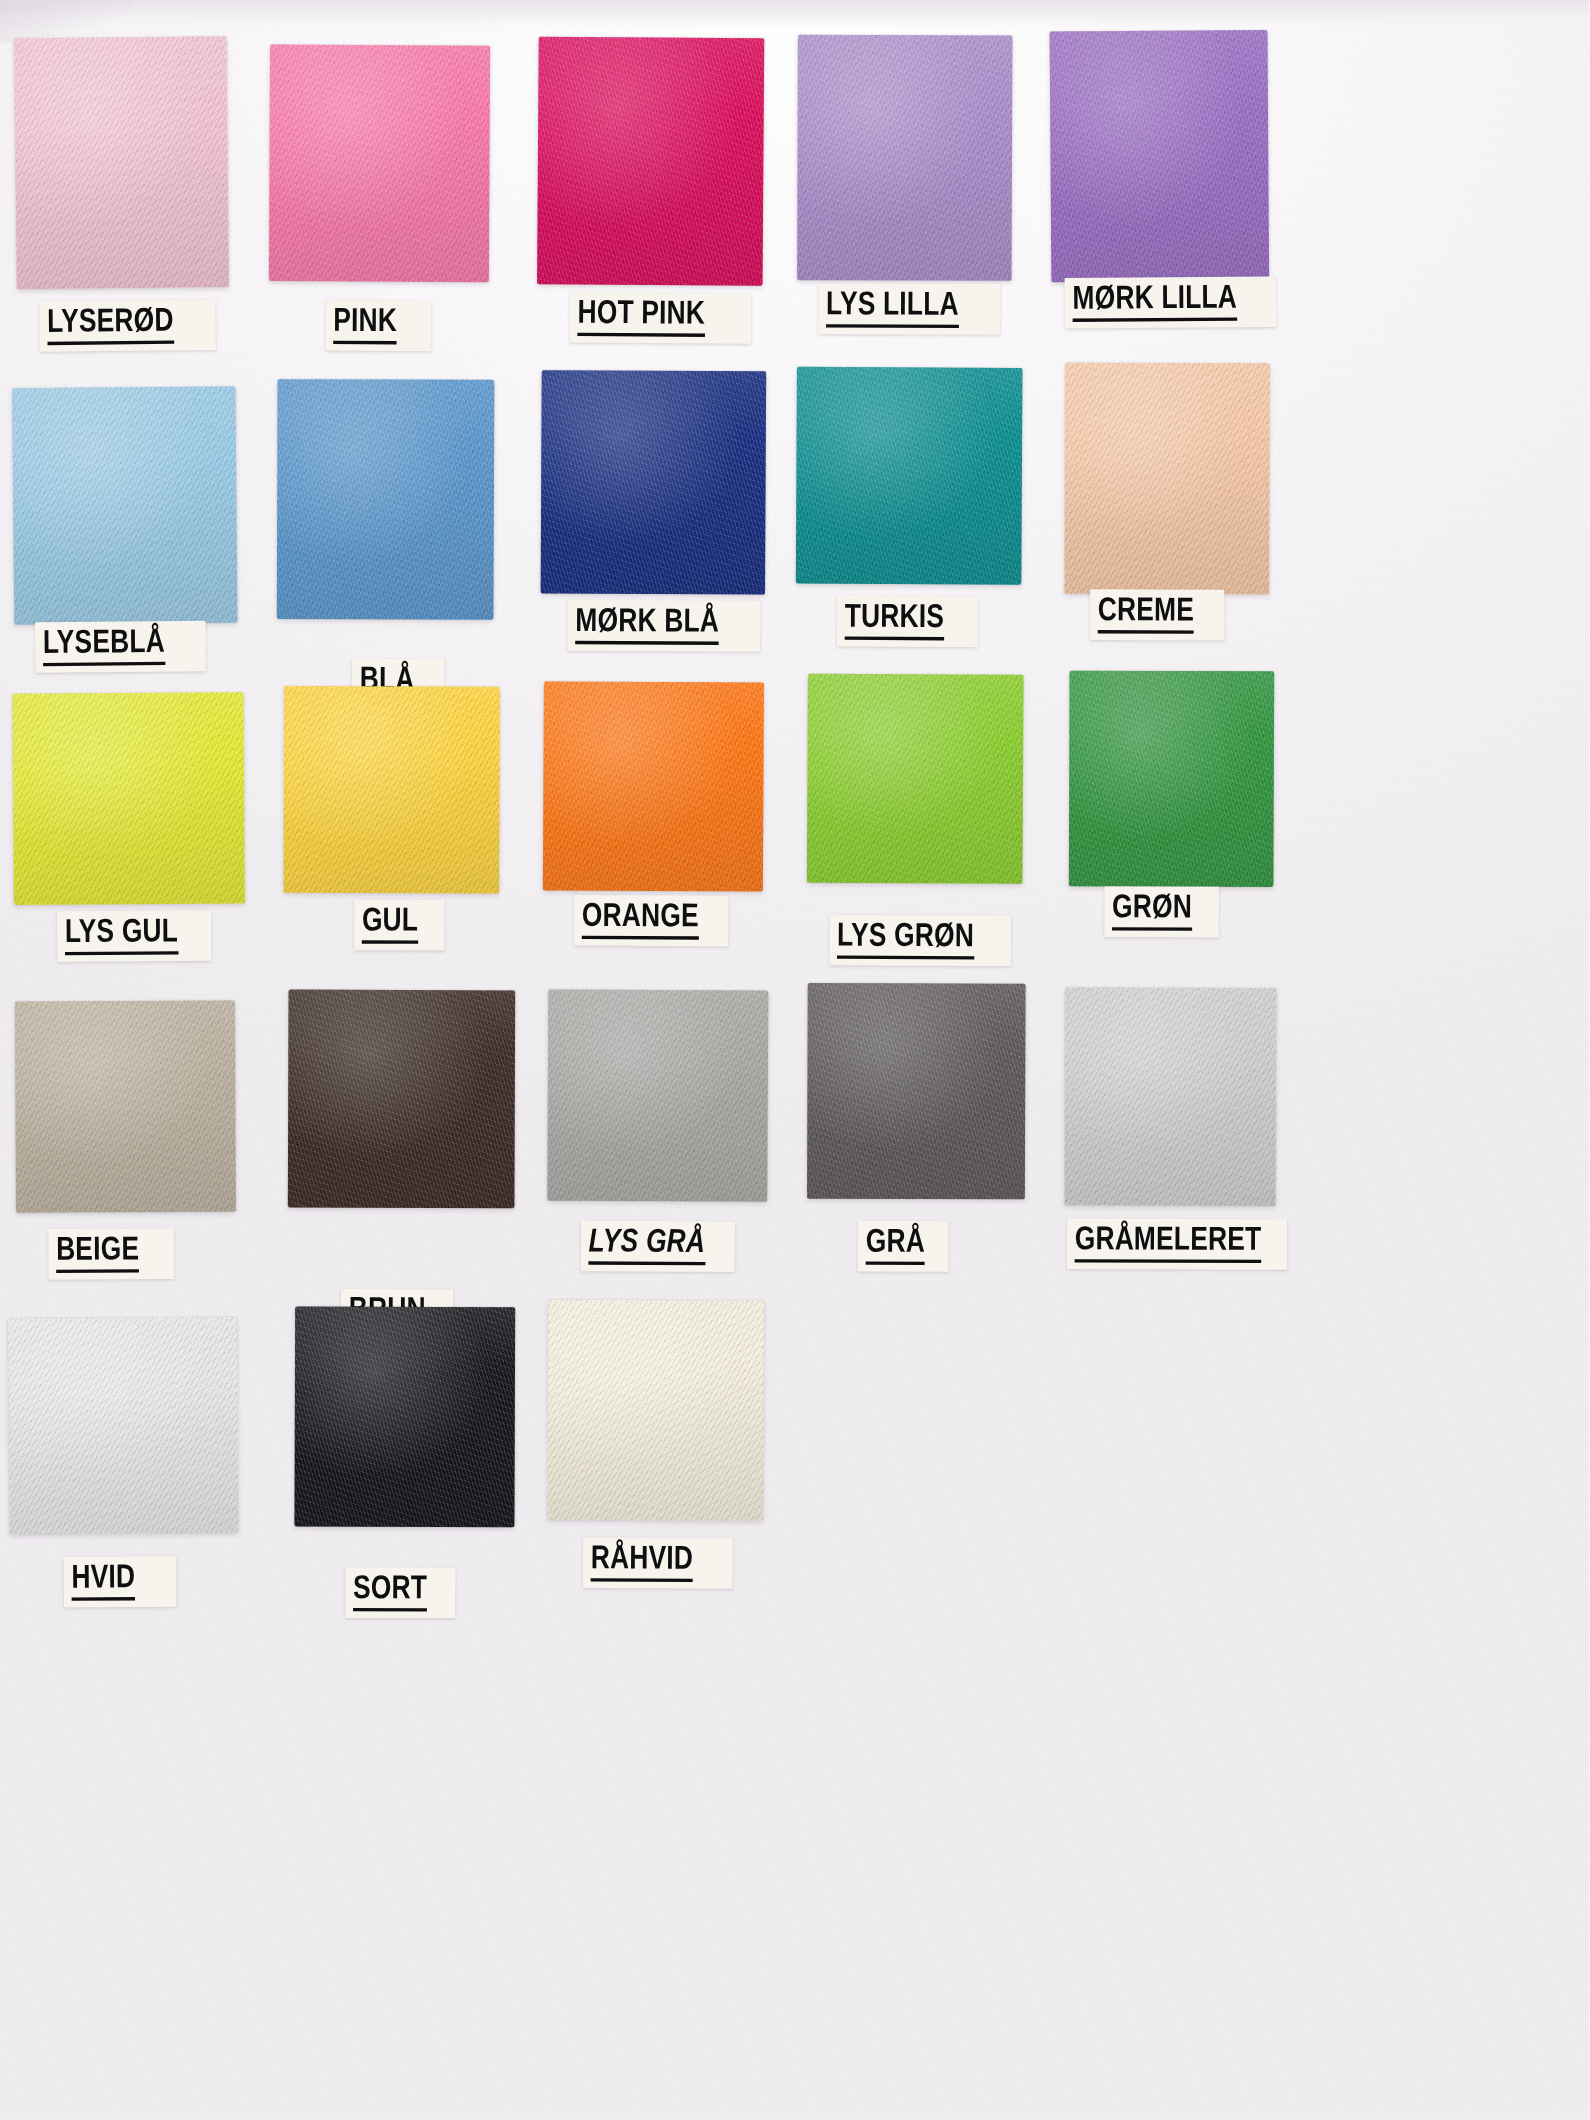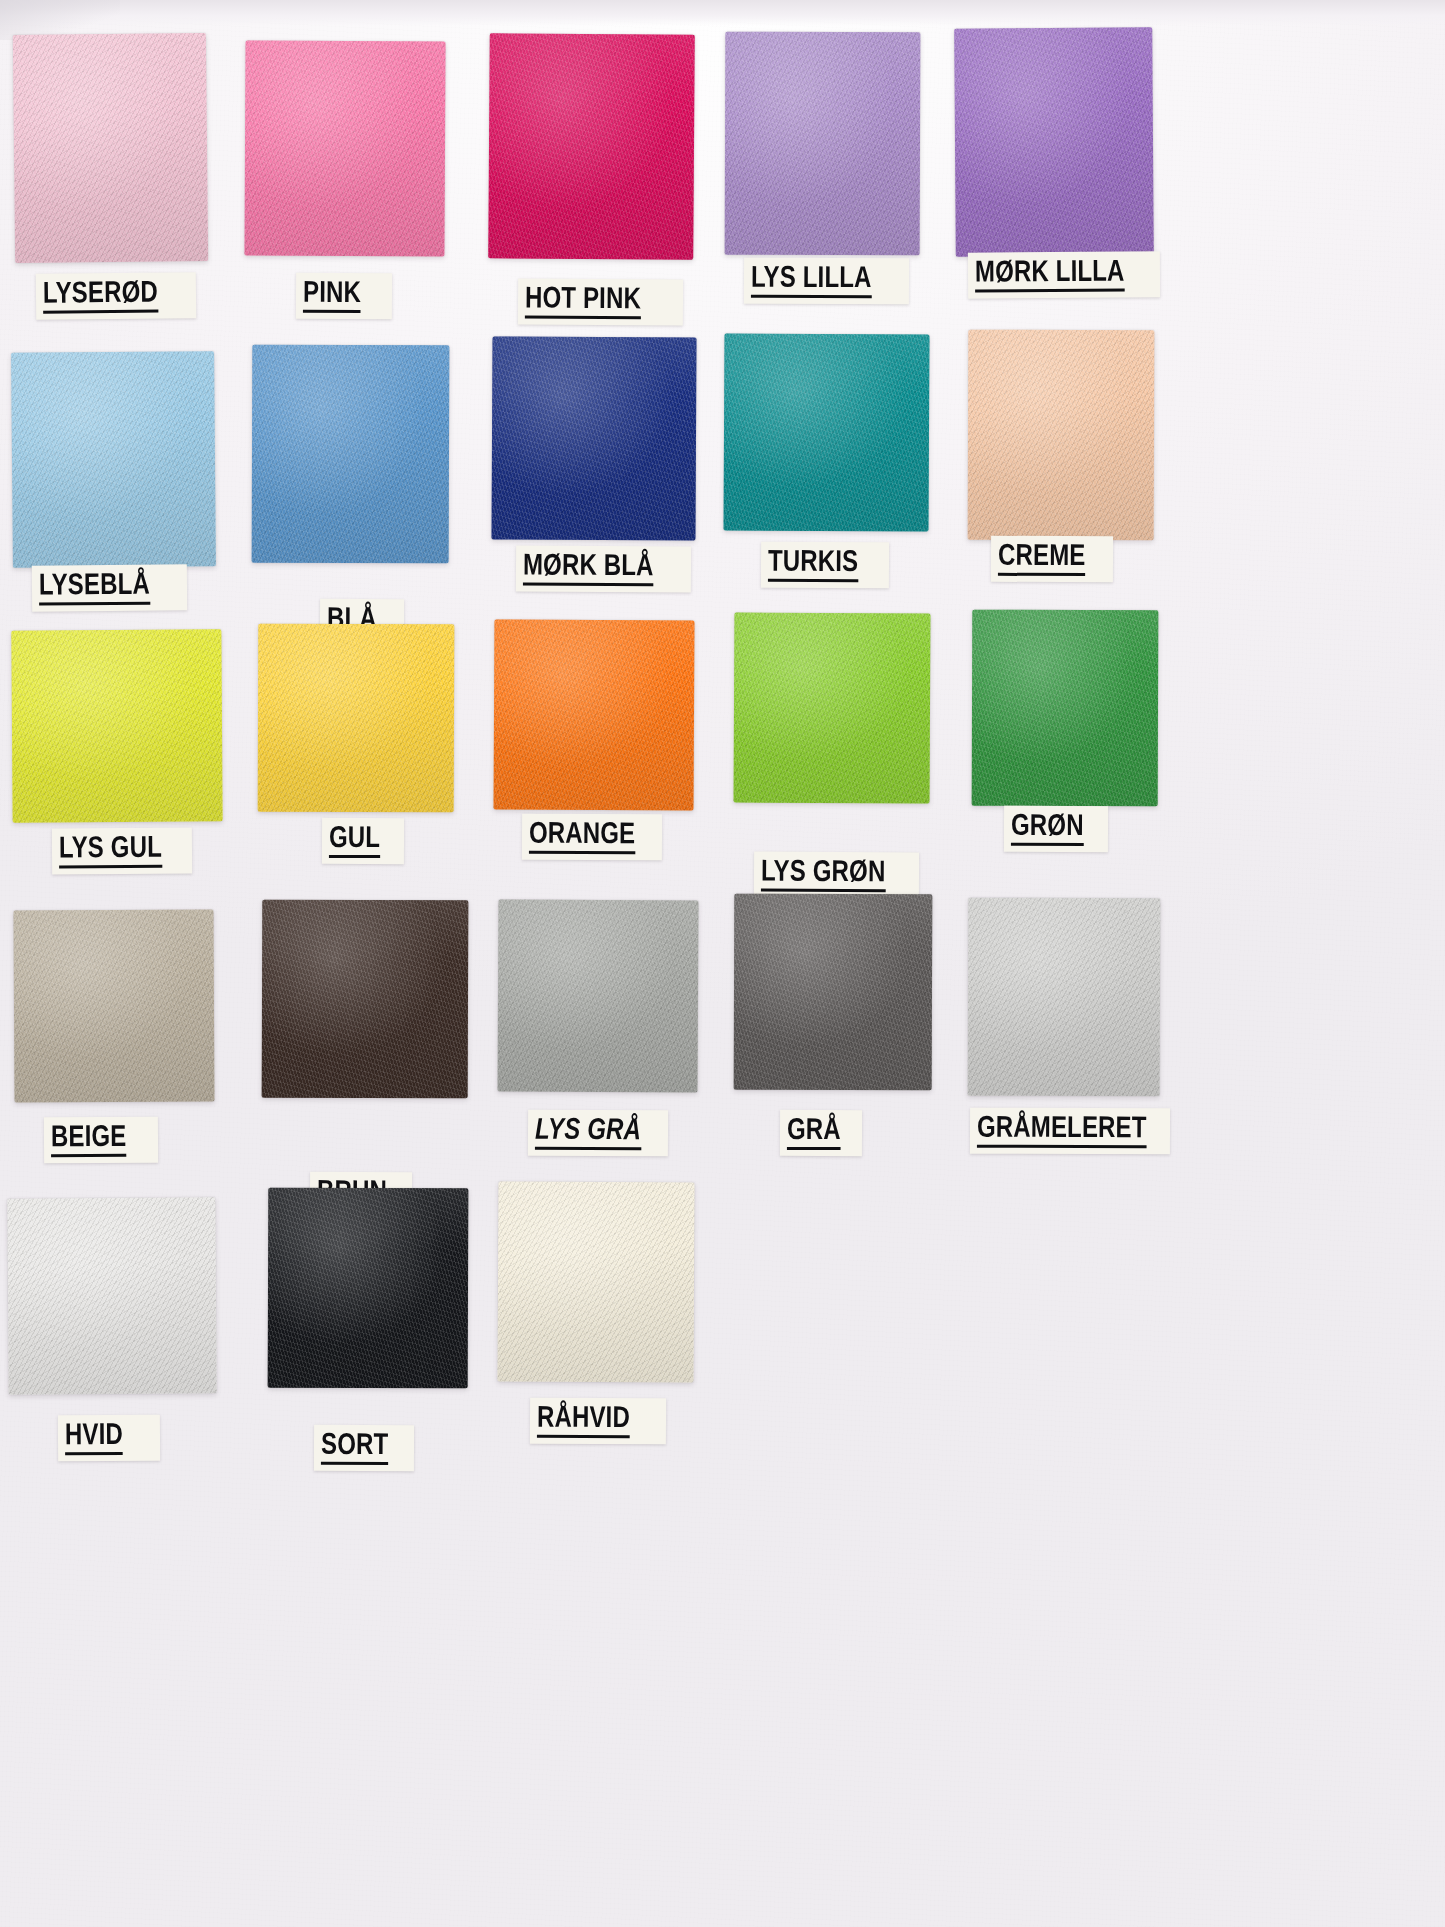--- a/index.html
+++ b/index.html
@@ -120,21 +120,21 @@
         <div class="swatch-felt" style="background: rgb(243, 196, 212);"></div>
       </div>
       <div class="label" style="left: 36px; top: 273px; width: 160px; transform: rotate(-0.6deg);"><span class="label-text">LYSERØD</span></div>
       <div class="swatch" style="left: 245px; top: 41px; width: 200px; height: 215px; transform: rotate(0.3deg);">
         <div class="swatch-felt" style="background: rgb(249, 122, 171);"></div>
       </div>
       <div class="label" style="left: 296px; top: 273px; width: 96px; transform: rotate(0.3deg);"><span class="label-text">PINK</span></div>
       <div class="swatch" style="left: 489px; top: 34px; width: 205px; height: 225px; transform: rotate(0.4deg);">
         <div class="swatch-felt" style="background: rgb(220, 14, 94);"></div>
       </div>
-      <div class="label" style="left: 518px; top: 279px; width: 165px; transform: rotate(0.4deg);"><span class="label-text">HOT PINK</span></div>
+      <div class="label" style="left: 518px; top: 266px; width: 165px; transform: rotate(0.4deg);"><span class="label-text">HOT PINK</span></div>
       <div class="swatch" style="left: 725px; top: 32px; width: 195px; height: 223px; transform: rotate(0.2deg);">
         <div class="swatch-felt" style="background: rgb(171, 142, 203);"></div>
       </div>
       <div class="label" style="left: 744px; top: 258px; width: 165px; transform: rotate(0.2deg);"><span class="label-text">LYS LILLA</span></div>
       <div class="swatch" style="left: 955px; top: 28px; width: 198px; height: 228px; transform: rotate(-0.4deg);">
         <div class="swatch-felt" style="background: rgb(155, 111, 196);"></div>
       </div>
       <div class="label" style="left: 968px; top: 252px; width: 192px; transform: rotate(-0.4deg);"><span class="label-text">MØRK LILLA</span></div>
       <div class="swatch" style="left: 12px; top: 352px; width: 203px; height: 215px; transform: rotate(-0.5deg);">
         <div class="swatch-felt" style="background: rgb(155, 203, 230);"></div>
@@ -164,21 +164,21 @@
         <div class="swatch-felt" style="background: rgb(253, 212, 63);"></div>
       </div>
       <div class="label" style="left: 322px; top: 818px; width: 82px; transform: rotate(0.2deg);"><span class="label-text">GUL</span></div>
       <div class="swatch" style="left: 494px; top: 620px; width: 200px; height: 190px; transform: rotate(0.3deg);">
         <div class="swatch-felt" style="background: rgb(254, 119, 22);"></div>
       </div>
       <div class="label" style="left: 522px; top: 814px; width: 140px; transform: rotate(0.3deg);"><span class="label-text">ORANGE</span></div>
       <div class="swatch" style="left: 734px; top: 613px; width: 196px; height: 190px; transform: rotate(0.3deg);">
         <div class="swatch-felt" style="background: rgb(140, 207, 48);"></div>
       </div>
-      <div class="label" style="left: 754px; top: 852px; width: 165px; transform: rotate(0.3deg);"><span class="label-text">LYS GRØN</span></div>
+      <div class="label" style="left: 754px; top: 832px; width: 165px; transform: rotate(0.3deg);"><span class="label-text">LYS GRØN</span></div>
       <div class="swatch" style="left: 972px; top: 610px; width: 186px; height: 196px; transform: rotate(0.2deg);">
         <div class="swatch-felt" style="background: rgb(52, 150, 65);"></div>
       </div>
       <div class="label" style="left: 1004px; top: 806px; width: 104px; transform: rotate(0.2deg);"><span class="label-text">GRØN</span></div>
       <div class="swatch" style="left: 14px; top: 910px; width: 200px; height: 192px; transform: rotate(-0.3deg);">
         <div class="swatch-felt" style="background: rgb(188, 178, 160);"></div>
       </div>
       <div class="label" style="left: 44px; top: 1117px; width: 114px; transform: rotate(-0.3deg);"><span class="label-text">BEIGE</span></div>
       <div class="swatch" style="left: 262px; top: 900px; width: 206px; height: 198px; transform: rotate(0.2deg);">
         <div class="swatch-felt" style="background: rgb(61, 45, 39);"></div>

